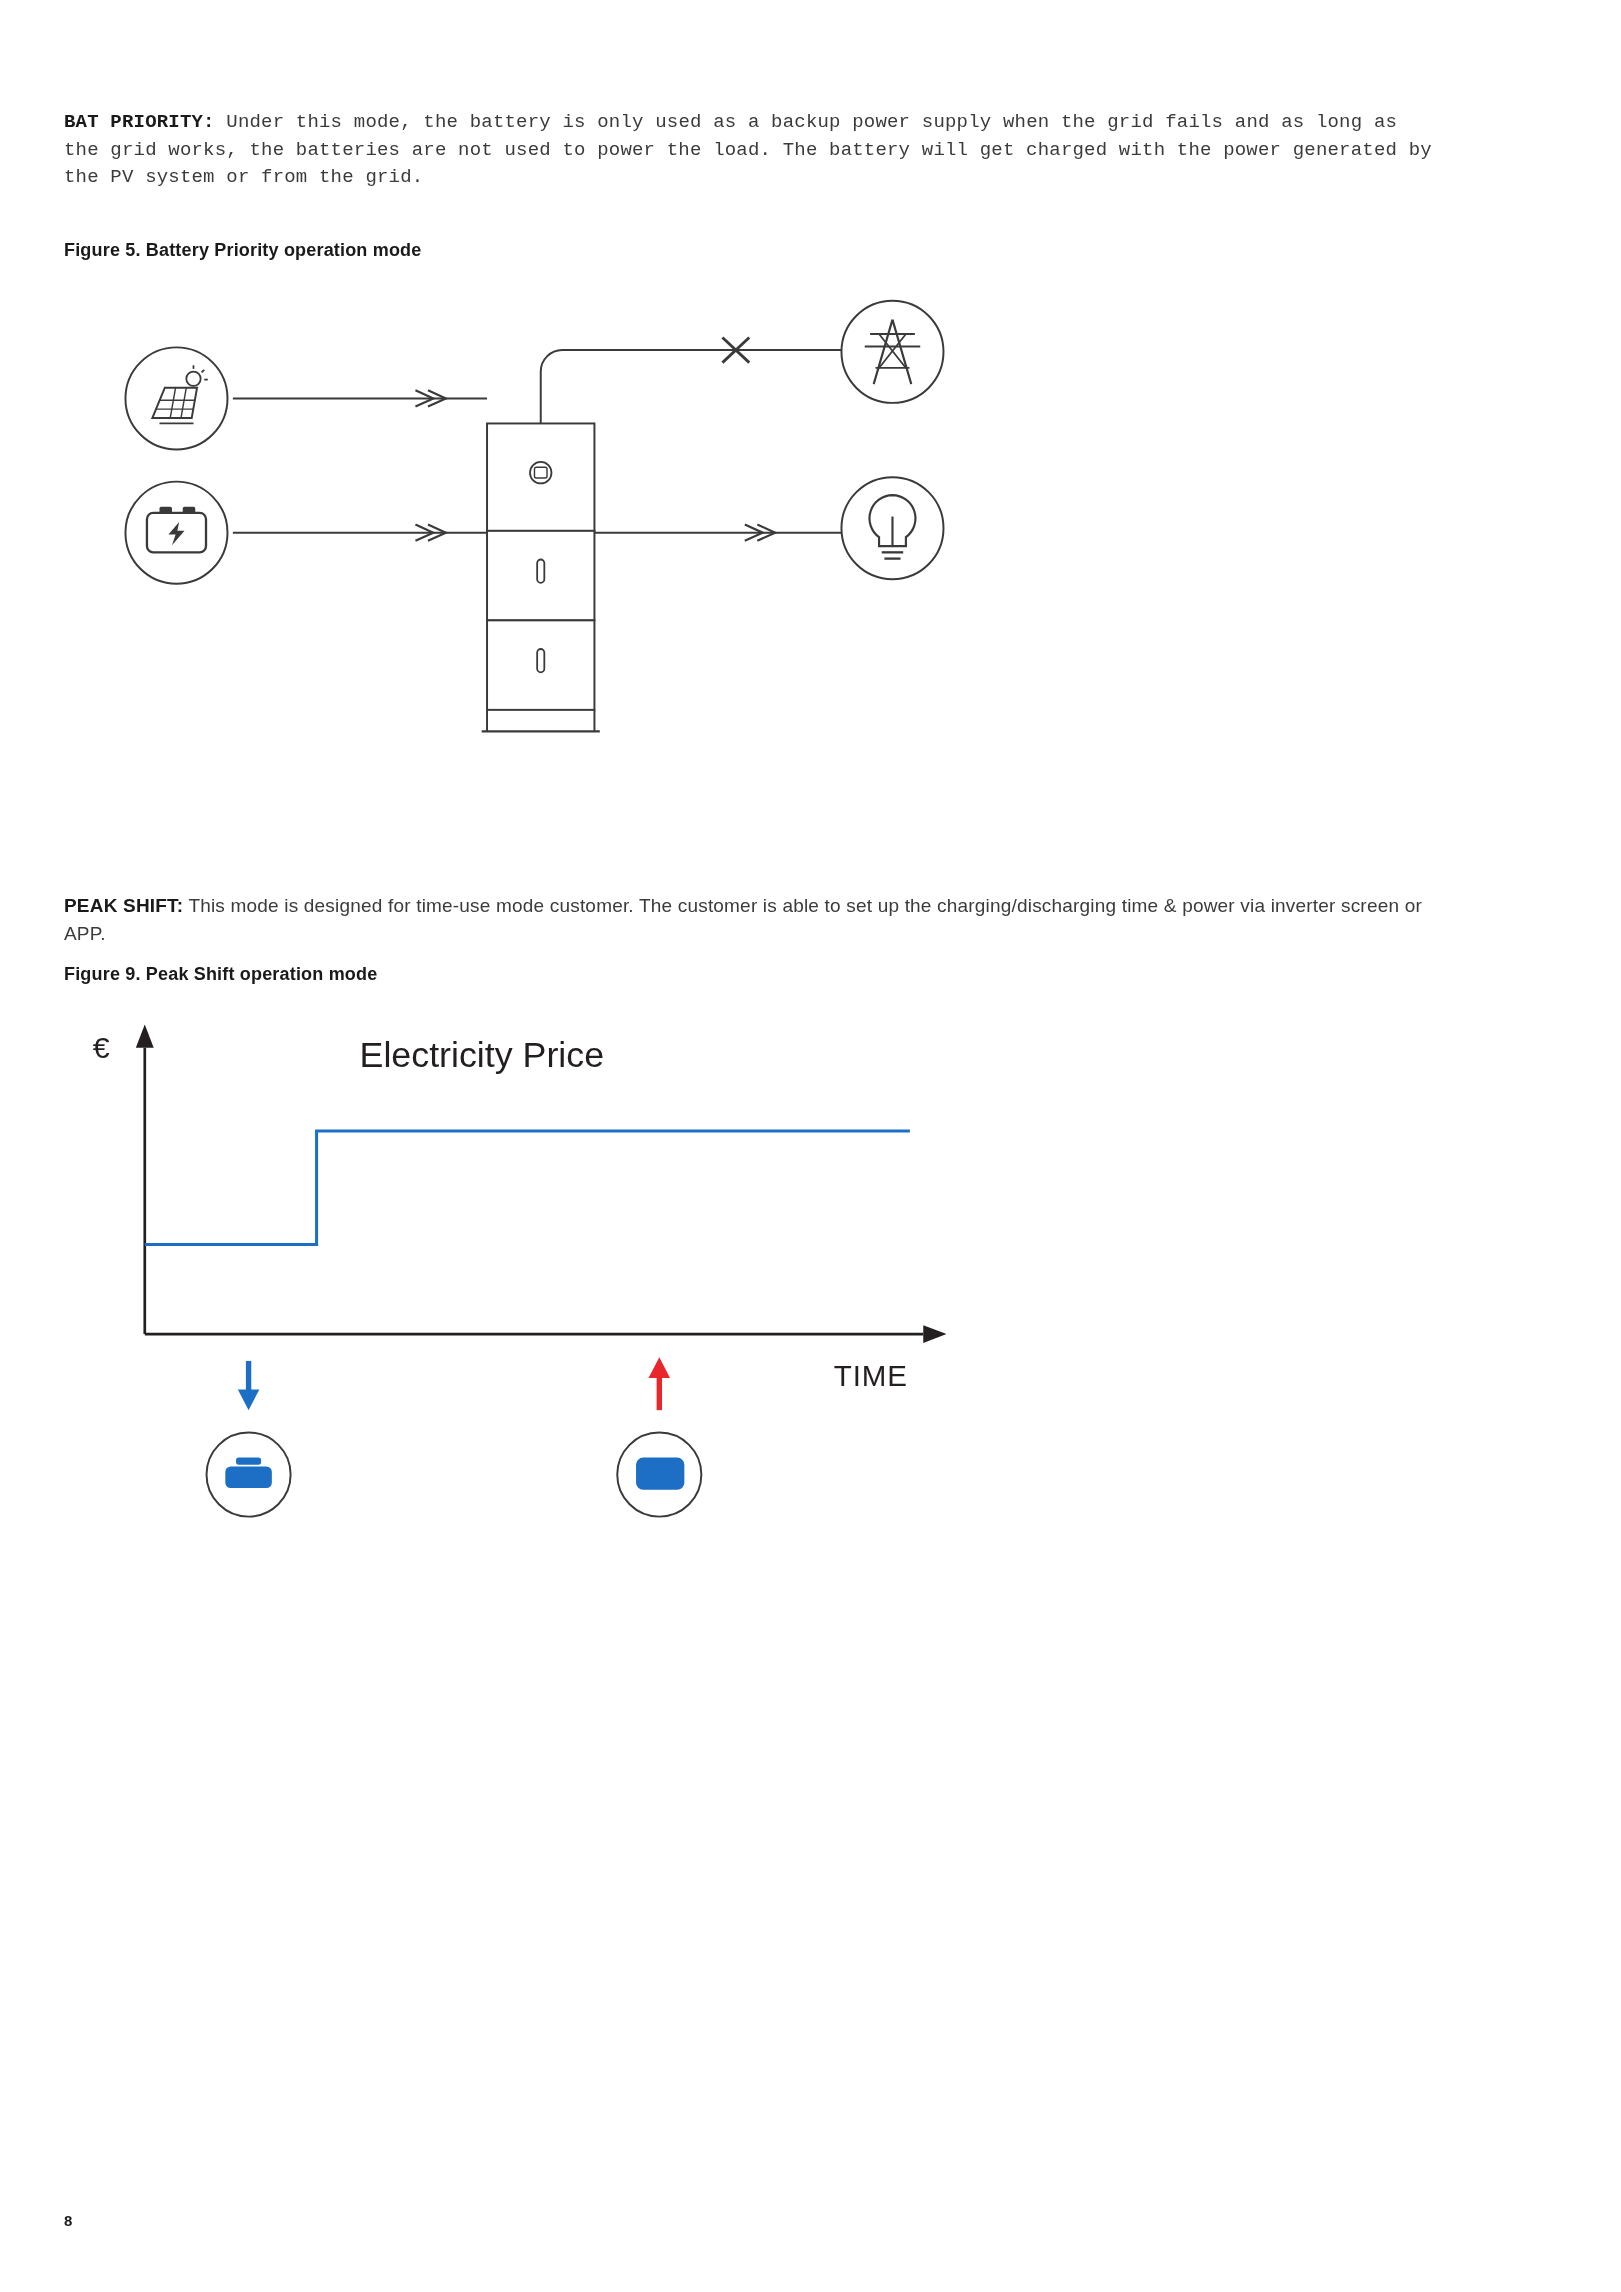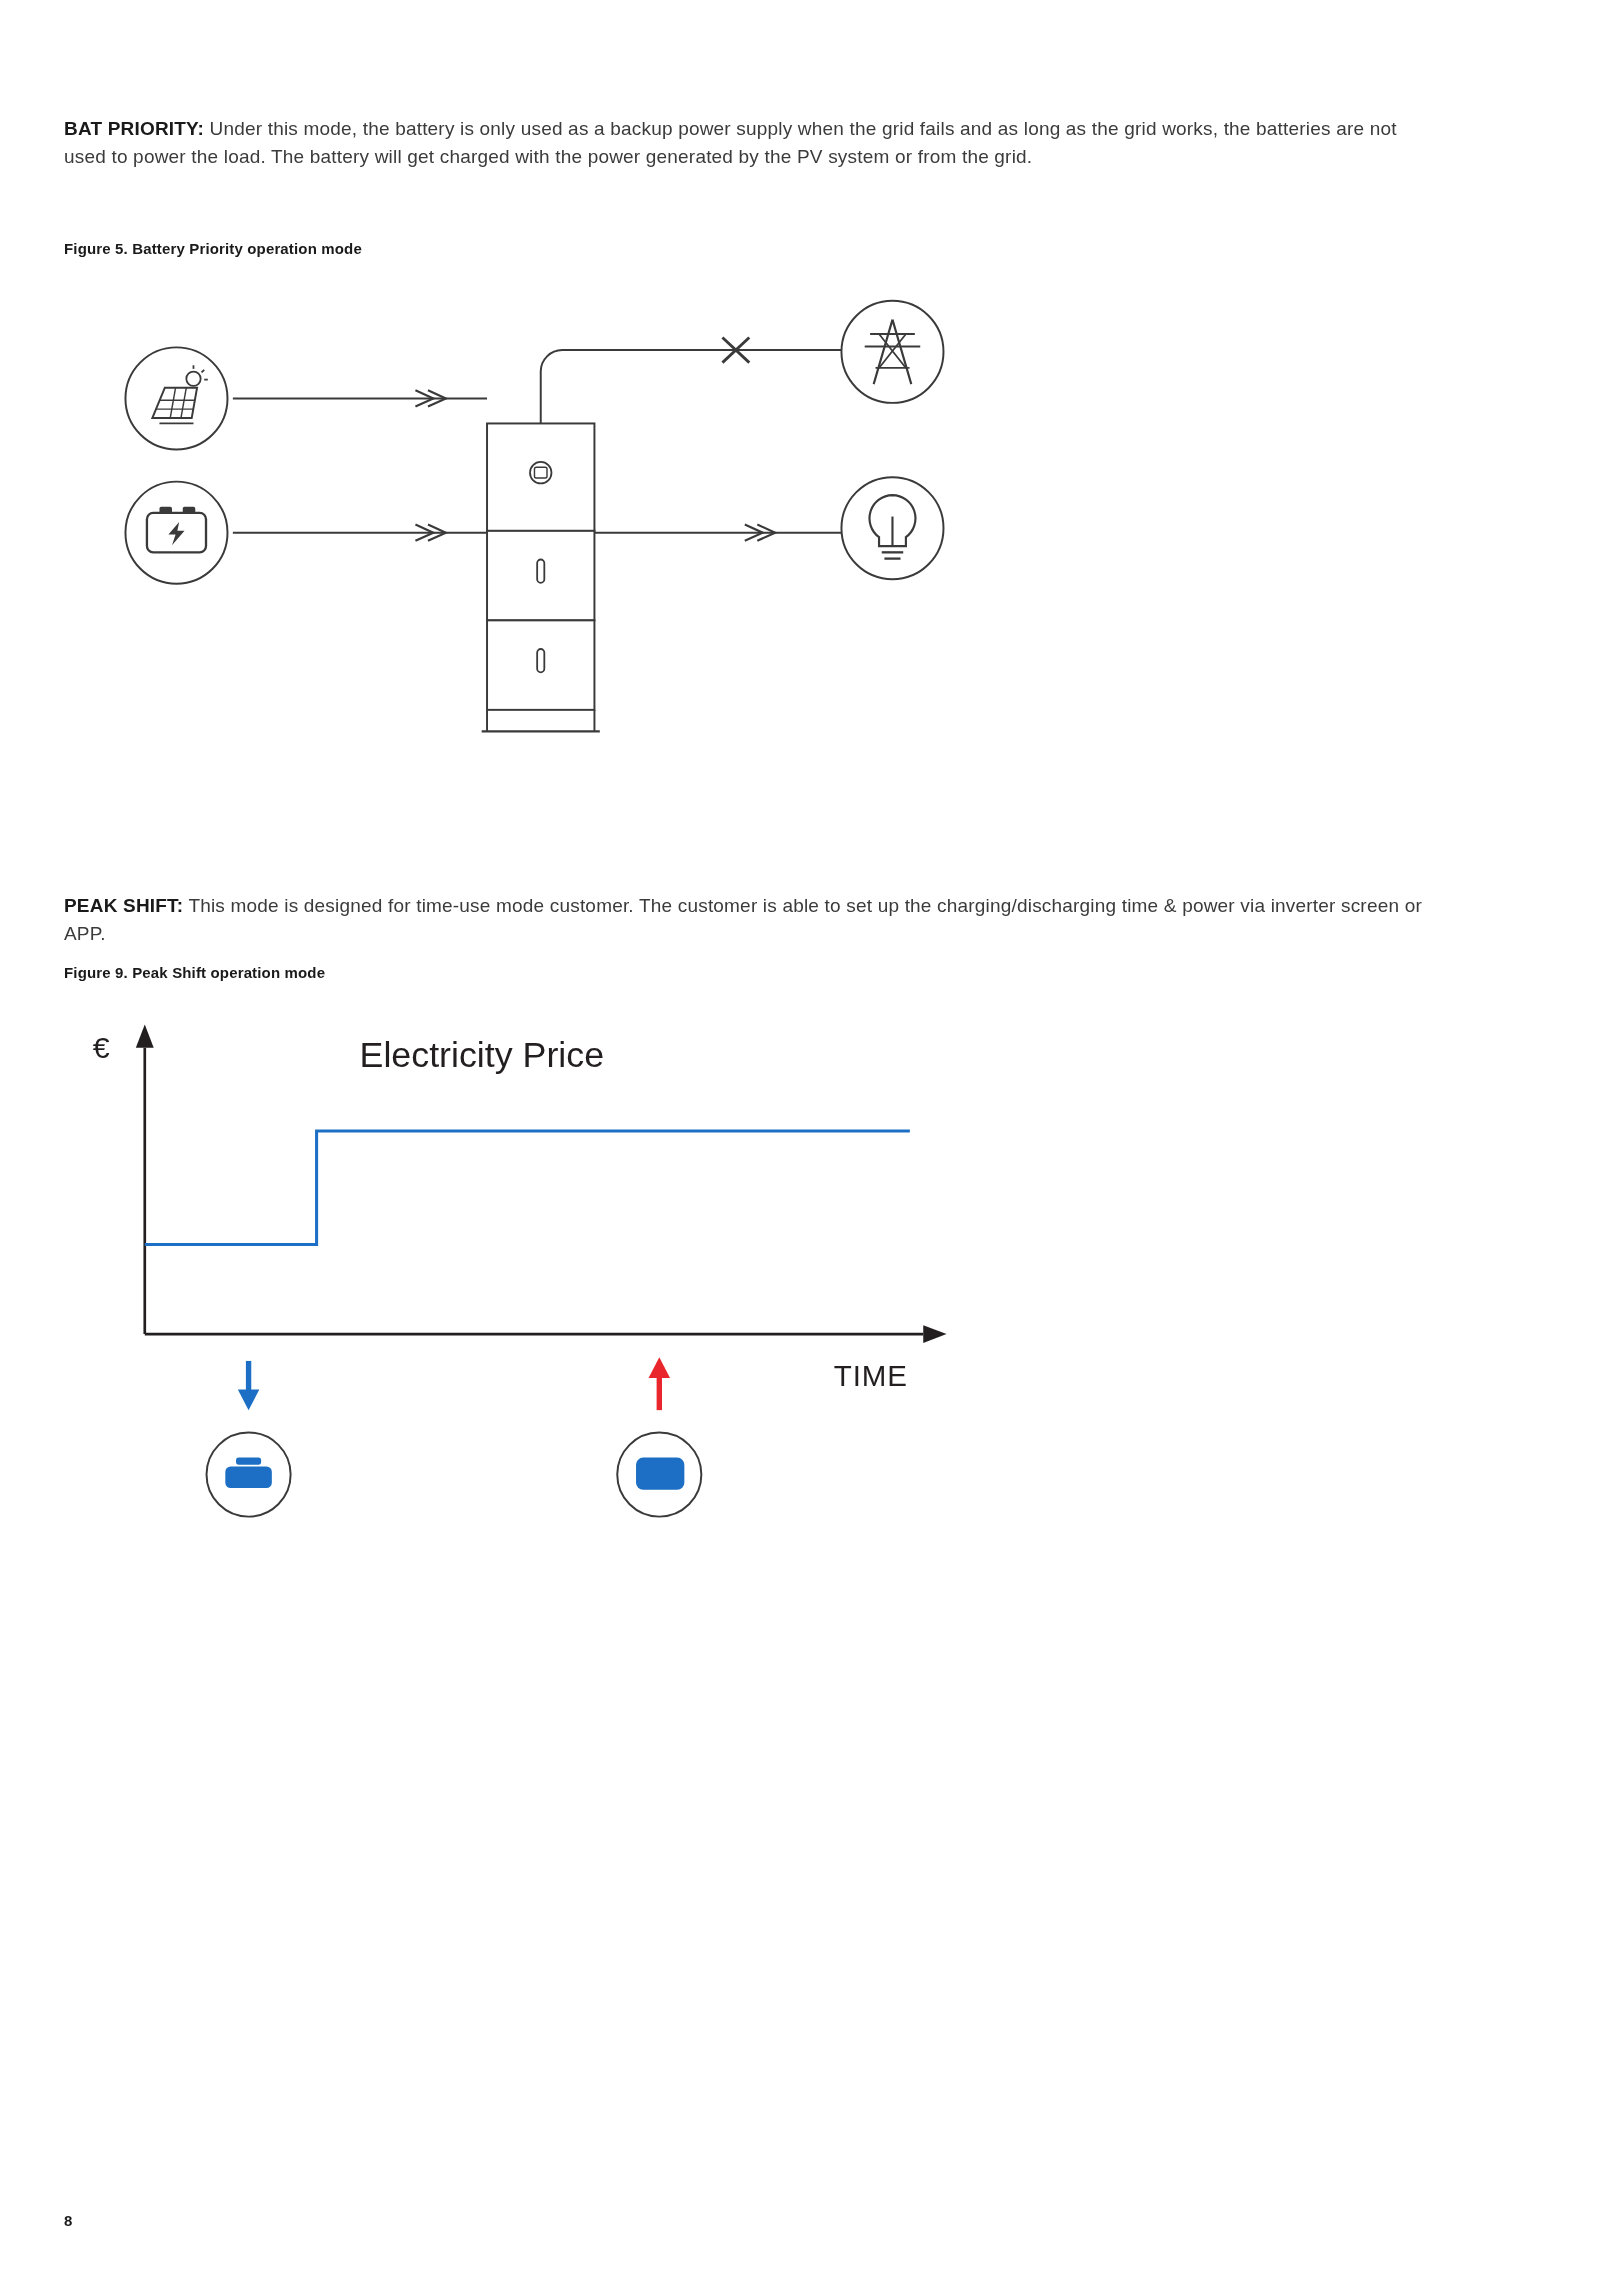--- a/index.html
+++ b/index.html
@@ -36,34 +36,35 @@
     color: #3b3b3b;
     letter-spacing: 0.01em;
   }
   .para b {
     color: #1a1a1a;
     font-weight: bold;
   }
   #para-bat {
     position: absolute;
     left: 0;
-    top: 96px;
+    top: 90px;
     width: 1370px;
+    font-family: Liberation Mono, monospace;
   }
   #para-peak {
     position: absolute;
     left: 0;
     top: 873px;
     width: 1370px;
   }
 
   
   .fig-caption {
     position: absolute;
-    font-size: 15px;
+    font-size: 18px;
     font-weight: bold;
     color: #1a1a1a;
     letter-spacing: 0.01em;
   }
   #caption-fig5 { left: 0; top: 240px; }
   #caption-fig6 { left: 0; top: 964px; }
 
   
   #figure5 {
     position: absolute;

